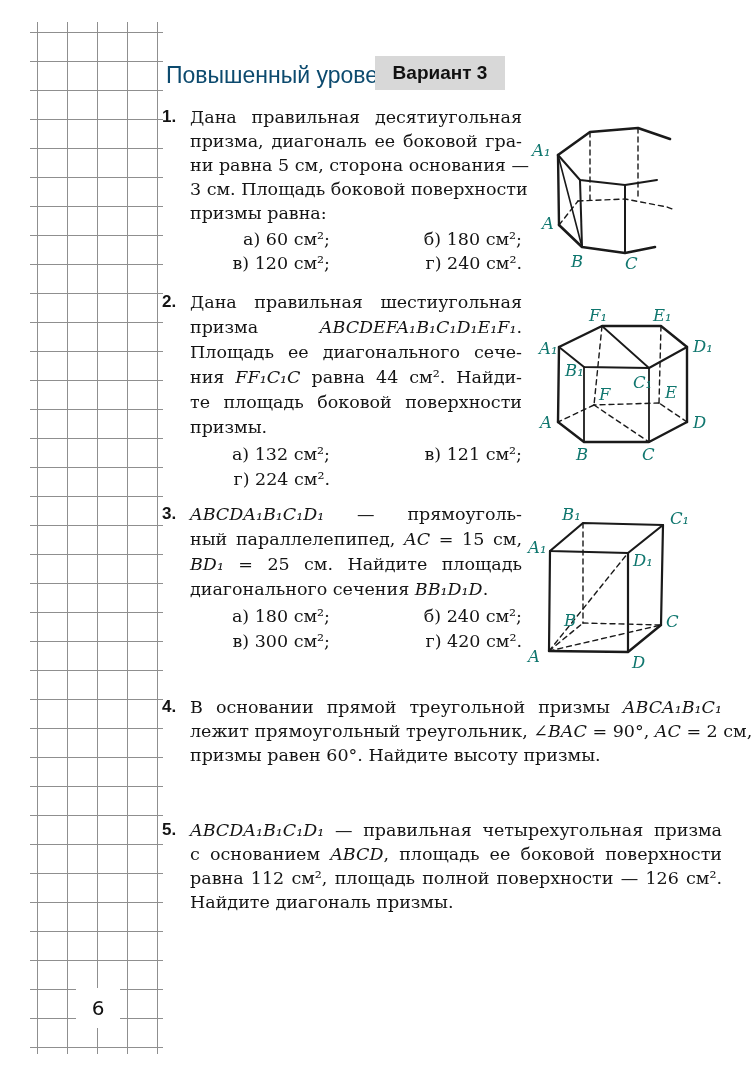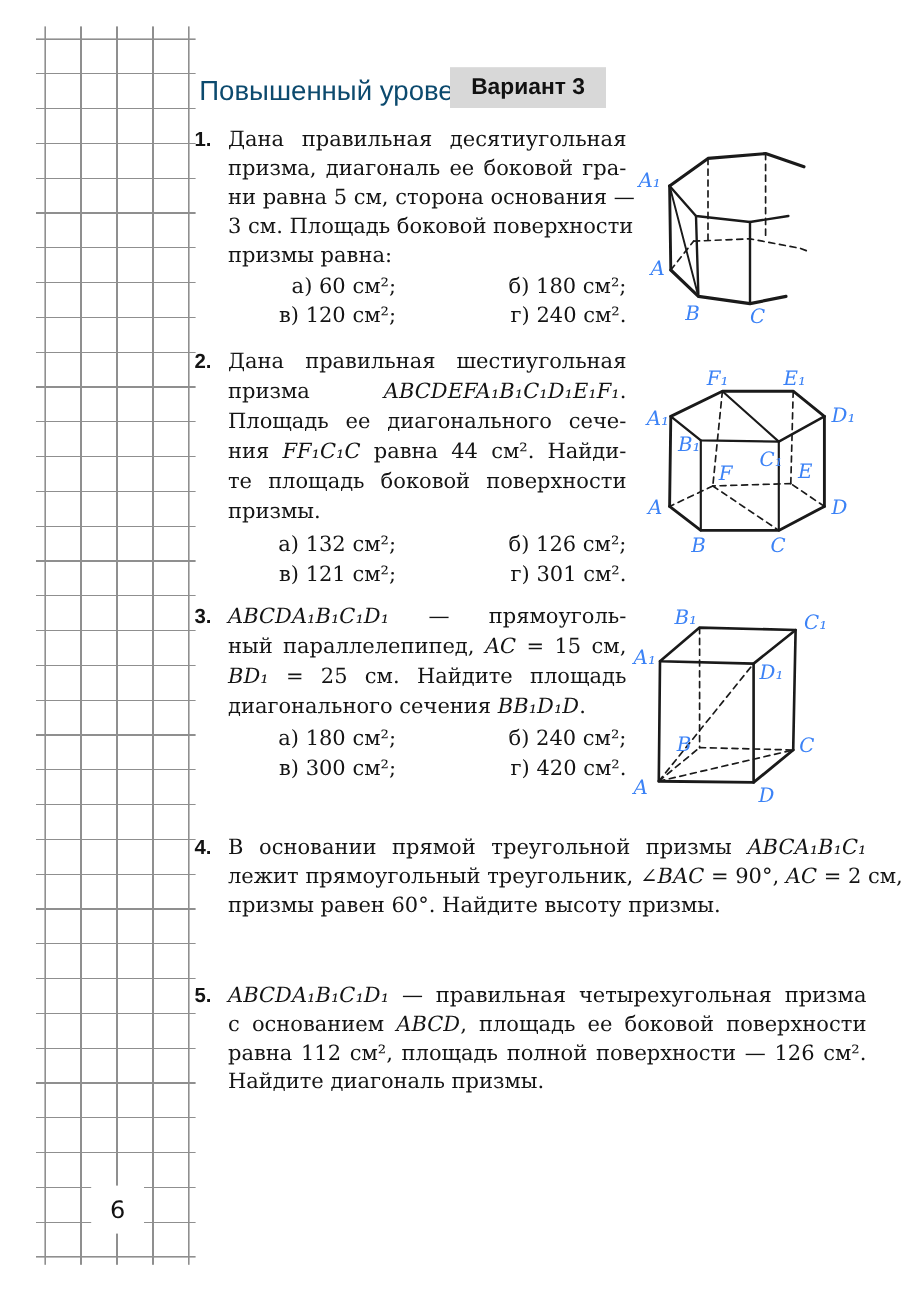--- a/index.html
+++ b/index.html
@@ -42,21 +42,21 @@
   .line { text-align:justify; text-align-last:justify; white-space:nowrap; }
   .line.short { text-align-last:left; }
   .line i { font-style:italic; }
   .answers { display:grid; grid-template-columns:140px auto; margin-top:2px; }
   .answers .opt { text-align:right; white-space:nowrap; }
   
   .fig { position:absolute; }
   .fig svg { display:block; }
   .vlabel {
     position:absolute; font-family:"DejaVu Serif",serif; font-style:italic;
-    font-size:16.5px; color:#3b82f6; white-space:nowrap;
+    font-size:16.5px; color:#0f766e; white-space:nowrap;
   }
 </style>
 </head>
 <body>
 
 <div class="page">
 
   <div class="grid-h"></div>
   <div class="grid-v"></div>
   <div class="page-number-box">
@@ -119,23 +119,22 @@
     <span class="num">2.</span>
     <div class="body lh25">
       <div class="line">Дана правильная шестиугольная</div>
       <div class="line">призма <i>ABCDEFA₁B₁C₁D₁E₁F₁</i>.</div>
       <div class="line">Площадь ее диагонального сече-</div>
       <div class="line">ния <i>FF₁C₁C</i> равна 44 см². Найди-</div>
       <div class="line">те площадь боковой поверхности</div>
       <div class="line short">призмы.</div>
       <div class="answers">
         <span class="opt">а) 132 см²;</span>
-        <span class="opt">б) 126 см²;</span>
         <span class="opt">в) 121 см²;</span>
-        <span class="opt">г) 301 см².</span>
+        <span class="opt">г) 224 см².</span>
       </div>
     </div>
   </div>
 
   <div class="fig" style="left:539px; top:305px; width:215px; height:165px;">
     <svg width="215" height="165" viewBox="0 0 215 165">
       <g fill="none" stroke="#1a1a1a" stroke-linejoin="round" stroke-linecap="round">
 
         <g stroke-width="1.4" stroke-dasharray="5 4">
           <line x1="63" y1="21" x2="55" y2="100"></line>

